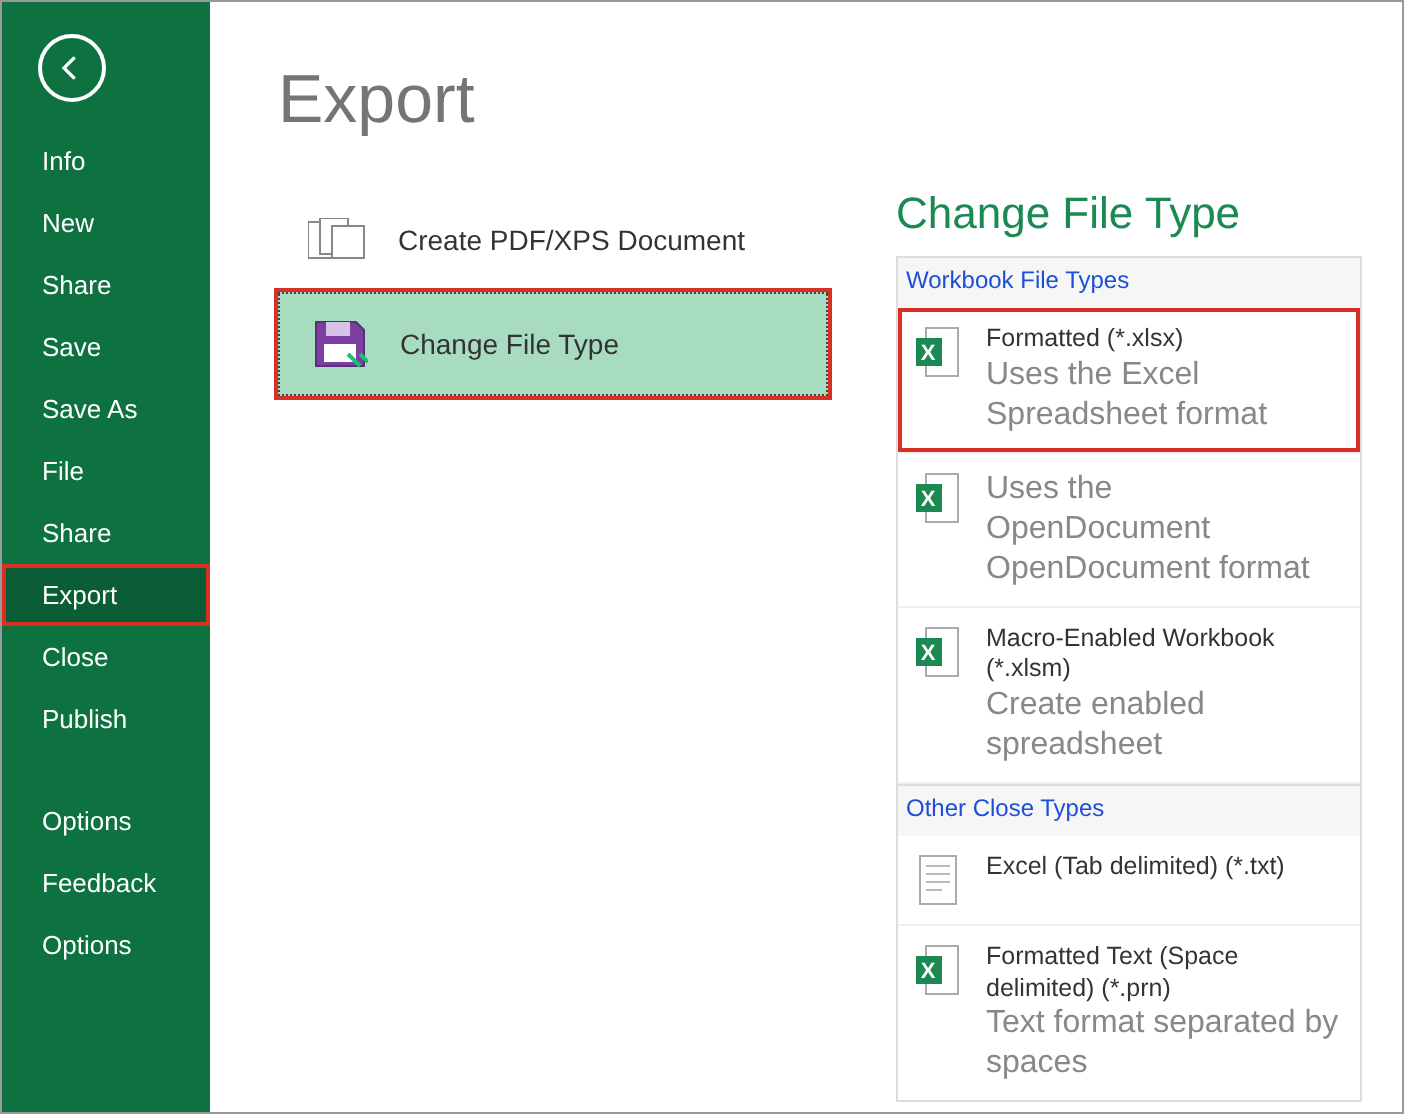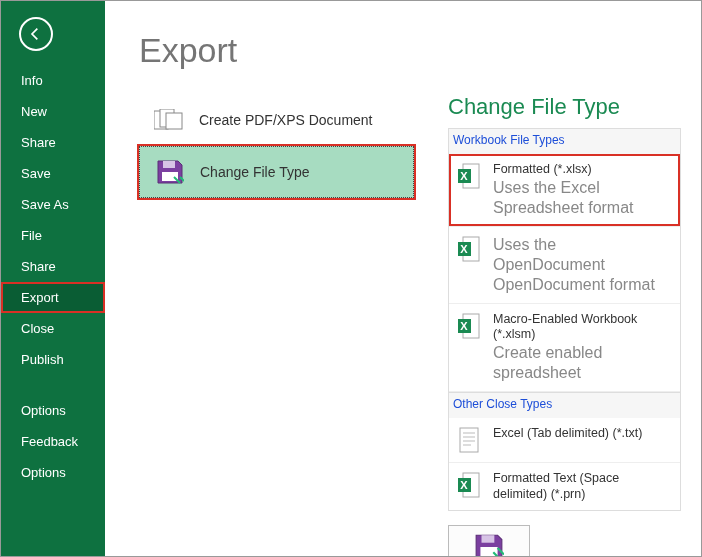--- a/index.html
+++ b/index.html
@@ -222,20 +222,21 @@
           <div class="ft-item">
             <span class="ft-icon">
               <svg width="24" height="26" viewBox="0 0 24 26">
                   <rect x="6" y="1" width="16" height="24" fill="#fff" stroke="#aaa"></rect>
                   <rect x="1" y="6" width="13" height="14" fill="#1a8a52"></rect>
                   <text x="7" y="17" fill="#fff" font-size="11" text-anchor="middle" font-weight="bold">X</text>
                 </svg>
             </span>
             <div class="ft-text">
               <div class="ft-title">Formatted Text (Space delimited) (*.prn)</div>
+              <div class="ft-desc">Text format separated by spaces</div>
             </div>
           </div>
         </div>
 
         <div class="saveas-wrap">
           <button class="saveas-btn">
             <span>
               <svg width="30" height="28" viewBox="0 0 28 26">
                   <path d="M2 2 H22 L26 6 V24 H2 Z" fill="#7b3fa0" stroke="#5b2e77"></path>
                   <rect x="7" y="2" width="12" height="7" fill="#d7c3e6"></rect>

